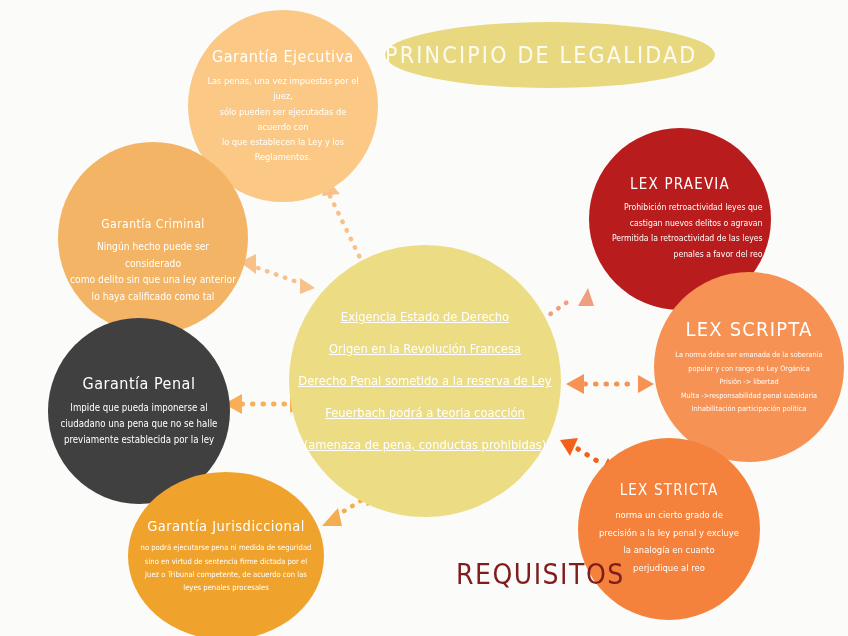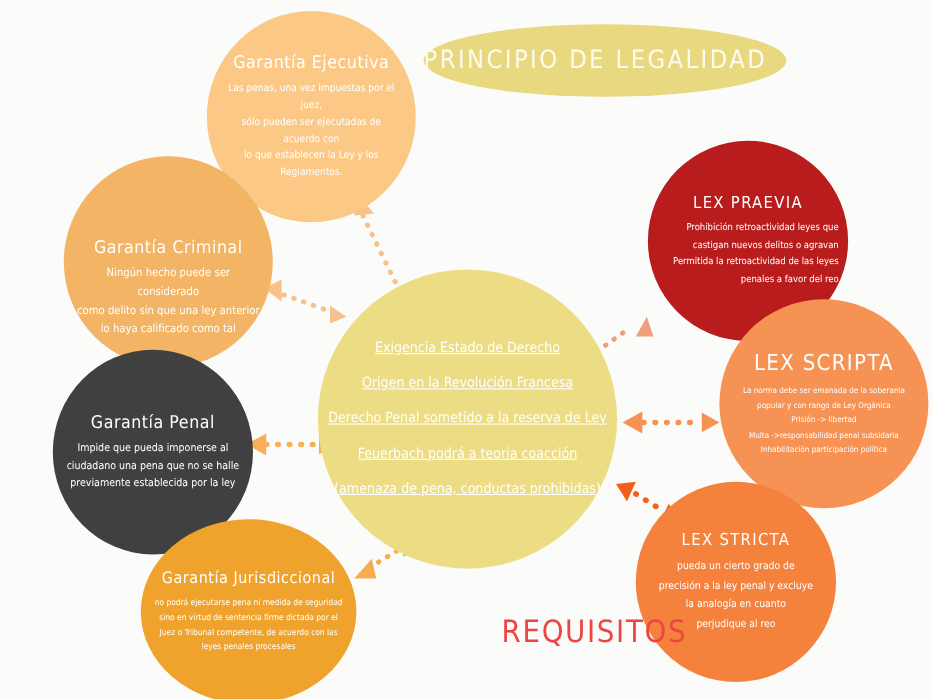--- a/index.html
+++ b/index.html
@@ -51,21 +51,21 @@
     left: 188px; top: 10px; width: 190px; height: 192px;
     background: #fbc985;
   }
   #node-ejecutiva .title { font-size: 16px; }
   #node-ejecutiva .body { font-size: 9.2px; width: 160px; }
 
   #node-criminal {
     left: 58px; top: 142px; width: 190px; height: 192px;
     background: #f3b565;
   }
-  #node-criminal .title { font-size: 16px; margin-top: 48px; }
+  #node-criminal .title { font-size: 12px; margin-top: 48px; }
   #node-criminal .body { font-size: 10.2px; width: 168px; }
 
   #node-penal {
     left: 48px; top: 318px; width: 182px; height: 186px;
     background: #404040;
   }
   #node-penal .title { font-size: 16px; }
   #node-penal .body { font-size: 9.6px; width: 160px; }
 
   #node-jurisdiccional {
@@ -121,21 +121,21 @@
     color: #fdfbef;
   }
 
   
   #caption-requisitos {
     position: absolute;
     left: 456px; top: 558px;
     font-family: "DejaVu Sans Condensed", "Liberation Sans Narrow", "Liberation Sans", sans-serif;
     font-size: 28px;
     letter-spacing: 1.5px;
-    color: #ef4444;
+    color: #7f1d1d;
   }
 
   
   #connectors {
     position: absolute;
     left: 0; top: 0;
     width: 848px; height: 636px;
     pointer-events: none;
   }
 </style>
@@ -258,21 +258,21 @@
       <span>popular y con rango de Ley Orgánica</span>
       <span>Prisión -&gt; libertad</span>
       <span>Multa -&gt;responsabilidad penal subsidaria</span>
       <span>Inhabilitación participación política</span>
     </div>
   </div>
 
   <div class="node" id="node-stricta">
     <div class="title">LEX STRICTA</div>
     <div class="body">
-      <span>pueda un cierto grado de</span>
+      <span>norma un cierto grado de</span>
       <span>precisión a la ley penal y excluye</span>
       <span>la analogía en cuanto</span>
       <span>perjudique al reo</span>
     </div>
   </div>
 
   <div id="caption-requisitos">REQUISITOS</div>
 
 </div>
 

